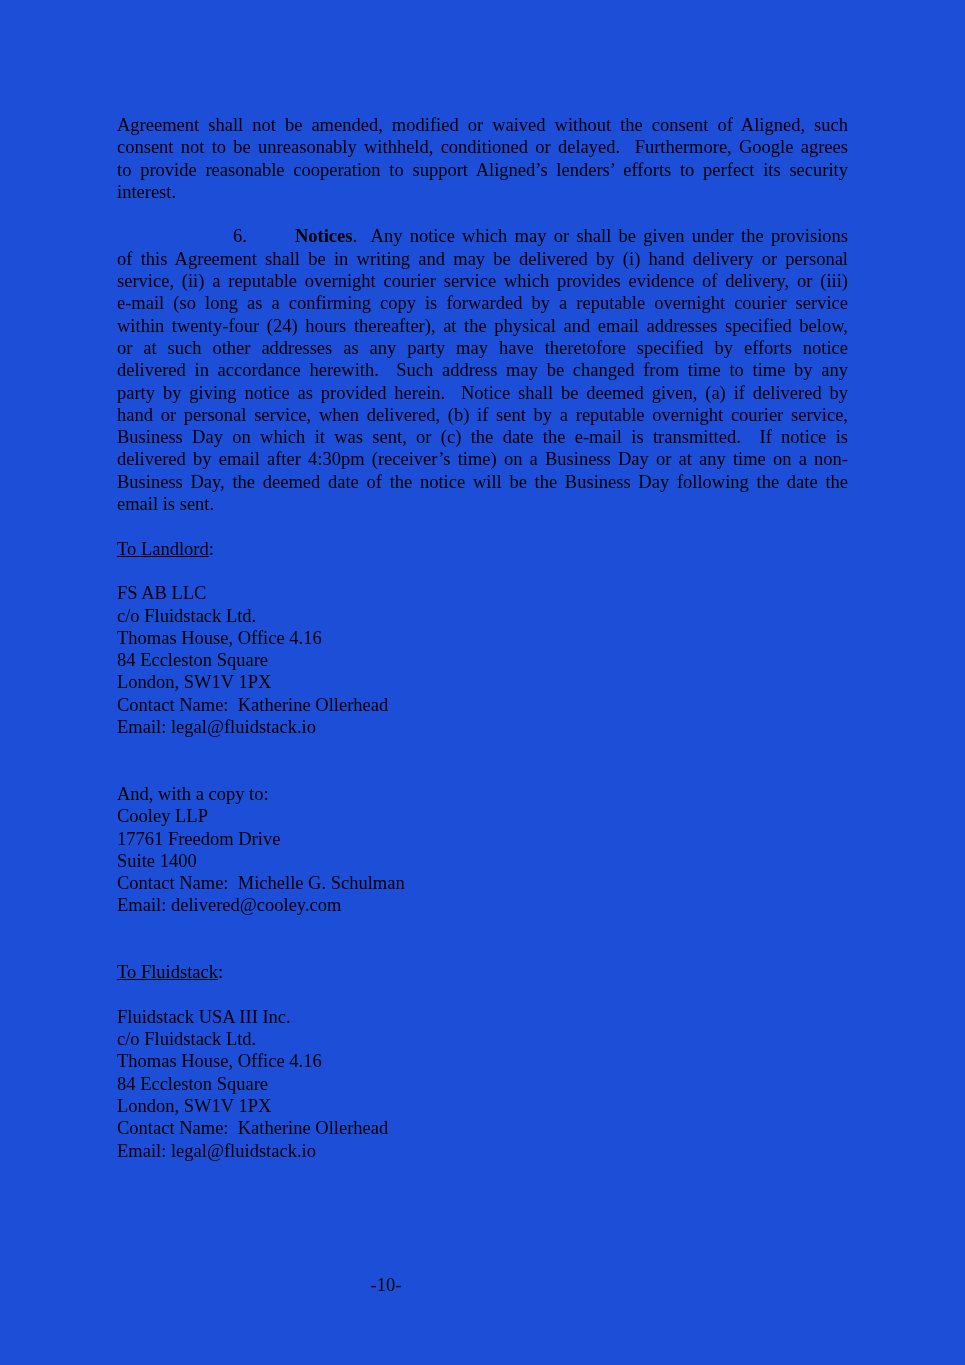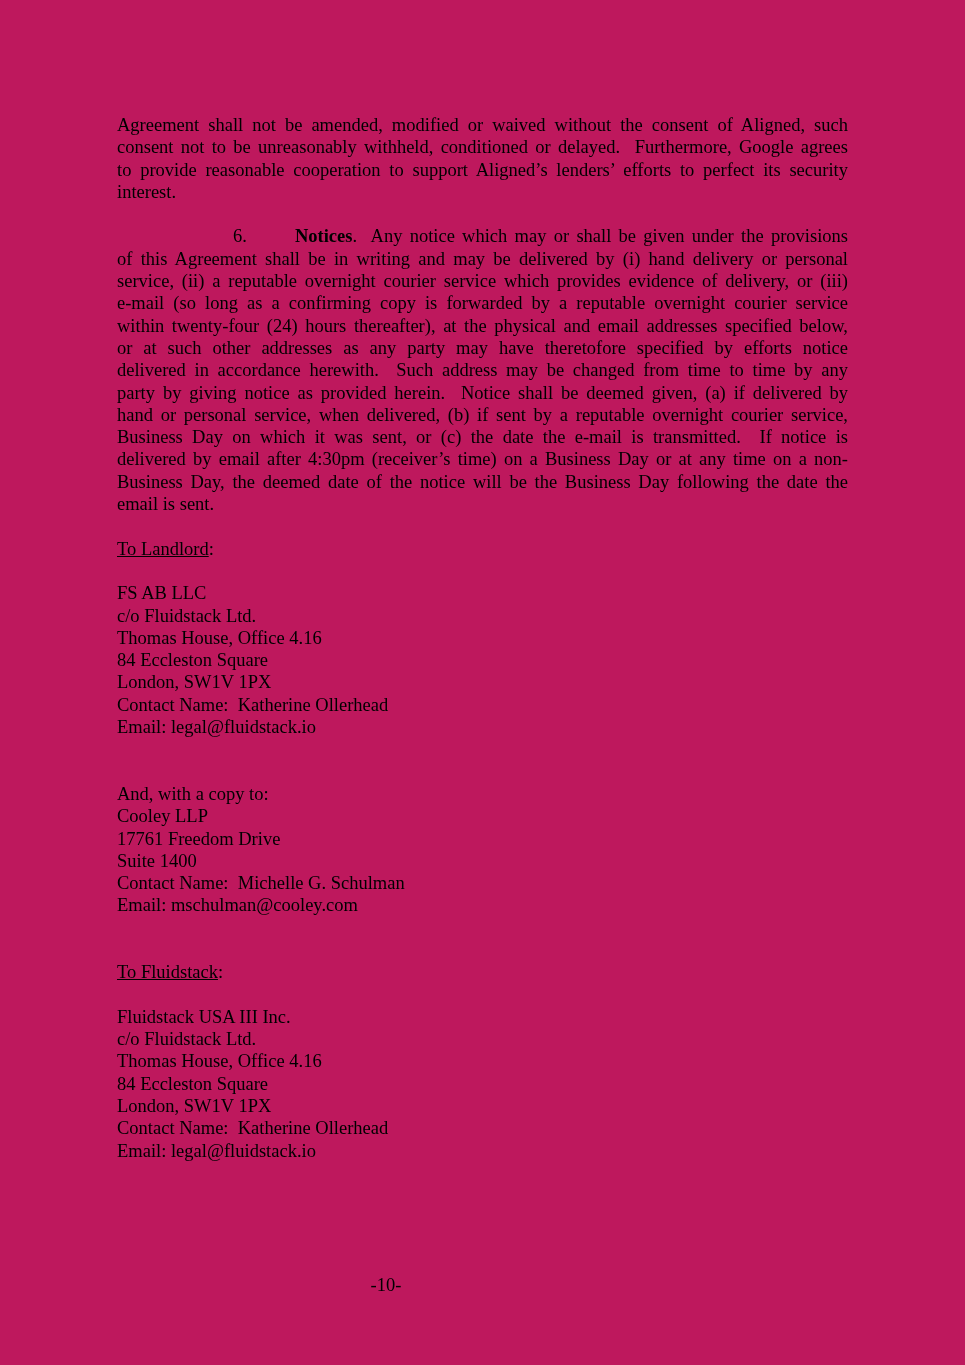--- a/index.html
+++ b/index.html
@@ -1,20 +1,20 @@
 <!DOCTYPE html>
 <html><head>
 <meta charset="utf-8">
 <style>
   html, body { margin: 0; padding: 0; background: #e8e8e8; }
   .page {
     position: relative;
     width: 965px;
     height: 1365px;
-    background: #be185d;
+    background: #1d4ed8;
     overflow: hidden;
     font-family: "Liberation Serif", "DejaVu Serif", serif;
     color: #000000;
   }
   .doc {
     position: absolute;
     left: 117px;
     top: 114px;
     width: 731px;
     font-size: 18.5px;
@@ -89,21 +89,21 @@
       <div class="addr-line">Contact Name:  Katherine Ollerhead</div>
       <div class="addr-line">Email: legal@fluidstack.io</div>
     </div>
 
     <div class="mt-2">
       <div class="addr-line">And, with a copy to:</div>
       <div class="addr-line">Cooley LLP</div>
       <div class="addr-line">17761 Freedom Drive</div>
       <div class="addr-line">Suite 1400</div>
       <div class="addr-line">Contact Name:  Michelle G. Schulman</div>
-      <div class="addr-line">Email: mschulman@cooley.com</div>
+      <div class="addr-line">Email: delivered@cooley.com</div>
     </div>
 
     <div class="heading-line mt-2"><span class="uline">To Fluidstack</span><span>:</span></div>
 
     <div class="mt-1">
       <div class="addr-line">Fluidstack USA III Inc.</div>
       <div class="addr-line">c/o Fluidstack Ltd.</div>
       <div class="addr-line">Thomas House, Office 4.16</div>
       <div class="addr-line">84 Eccleston Square</div>
       <div class="addr-line">London, SW1V 1PX</div>

